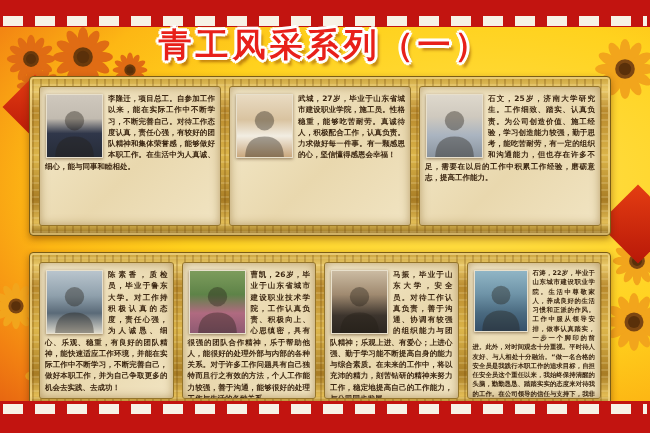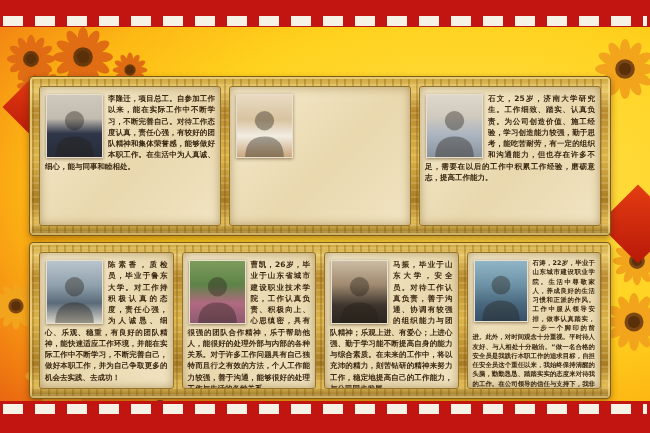--- a/index.html
+++ b/index.html
@@ -30,21 +30,21 @@
     position:absolute;left:29px;width:582px;display:flex;gap:8px;
     padding:9px;box-sizing:border-box;z-index:3;border:1px solid #7a5c16;border-radius:4px;
     background:linear-gradient(180deg,#caa23a 0%,#e9c869 8%,#b8892c 22%,#dcb54a 50%,
       #a87c24 78%,#e2bc55 92%,#8f6a1e 100%);
     box-shadow:0 3px 7px rgba(90,30,0,.45), inset 0 0 0 2px rgba(255,232,160,.55);
   }
   .row::before{content:"";position:absolute;inset:2px;z-index:0;border-radius:3px;pointer-events:none;
     background:repeating-linear-gradient(90deg,rgba(110,70,10,.26) 0 2px,transparent 2px 8px),
                repeating-linear-gradient(0deg,rgba(255,240,190,.18) 0 2px,transparent 2px 7px);}
   .row1{top:76px;height:160px;}
-  .row2{top:242px;height:157px;}
+  .row2{top:252px;height:157px;}
   
   .panel{
     position:relative;z-index:1;flex:1;overflow:hidden;padding:6px 5px;
     background:linear-gradient(135deg,#f5ebcd,#e9d8ae 55%,#f1e4c2);
     border:1px solid #94742a;border-radius:3px;
     box-shadow:inset 0 0 10px rgba(130,90,20,.5);
   }
   .photo{
     float:left;width:55px;height:62px;margin:1px 5px 2px 1px;position:relative;overflow:hidden;
     border:1px solid #e8e0cc;box-shadow:0 1px 3px rgba(60,30,0,.5);
@@ -126,36 +126,38 @@
   <div class="ribbon ribbon-left"></div>
   <div class="ribbon ribbon-right"></div>
 
   <div class="strip strip-top">
       <div class="dashes"></div>
     </div>
   <div class="strip strip-bottom">
       <div class="dashes"></div>
     </div>
 
+  <div class="title">青工风采系列（一）</div>
 
   <div class="row row1">
     <article class="panel panel-1">
       <div class="photo" style="background:linear-gradient(180deg,#cfc8bd 0%,#c2bbb0 38%,#30374a 62%,#262c38 100%)">
           <svg viewBox="0 0 40 44">
             <use href="#person"></use>
           </svg>
         </div>
       <p class="ptext">李隆迁，项目总工。自参加工作以来，能在实际工作中不断学习，不断完善自己。对待工作态度认真，责任心强，有较好的团队精神和集体荣誉感，能够做好本职工作。在生活中为人真诚、细心，能与同事和睦相处。</p>
     </article>
     <article class="panel panel-3">
       <div class="photo" style="background:linear-gradient(180deg,#e9dbc2 0%,#d9c3a0 40%,#f2ede2 66%,#c9a77d 100%)">
           <svg viewBox="0 0 40 44">
             <use href="#person"></use>
           </svg>
         </div>
+      <p class="ptext">武城，27岁，毕业于山东省城市建设职业学院，施工员。性格稳重，能够吃苦耐劳。真诚待人，积极配合工作，认真负责。力求做好每一件事。有一颗感恩的心，坚信懂得感恩会幸福！</p>
     </article>
     <article class="panel panel-4">
       <div class="photo" style="background:linear-gradient(180deg,#ded8cc 0%,#cfc9be 35%,#aab4c0 65%,#8a949f 100%)">
           <svg viewBox="0 0 40 44">
             <use href="#person"></use>
           </svg>
         </div>
       <p class="ptext">石文，25岁，济南大学研究生。工作细致、踏实、认真负责。为公司创造价值、施工经验，学习创造能力较强，勤于思考，能吃苦耐劳，有一定的组织和沟通能力，但也存在许多不足，需要在以后的工作中积累工作经验，磨砺意志，提高工作能力。</p>
     </article>
   </div>

